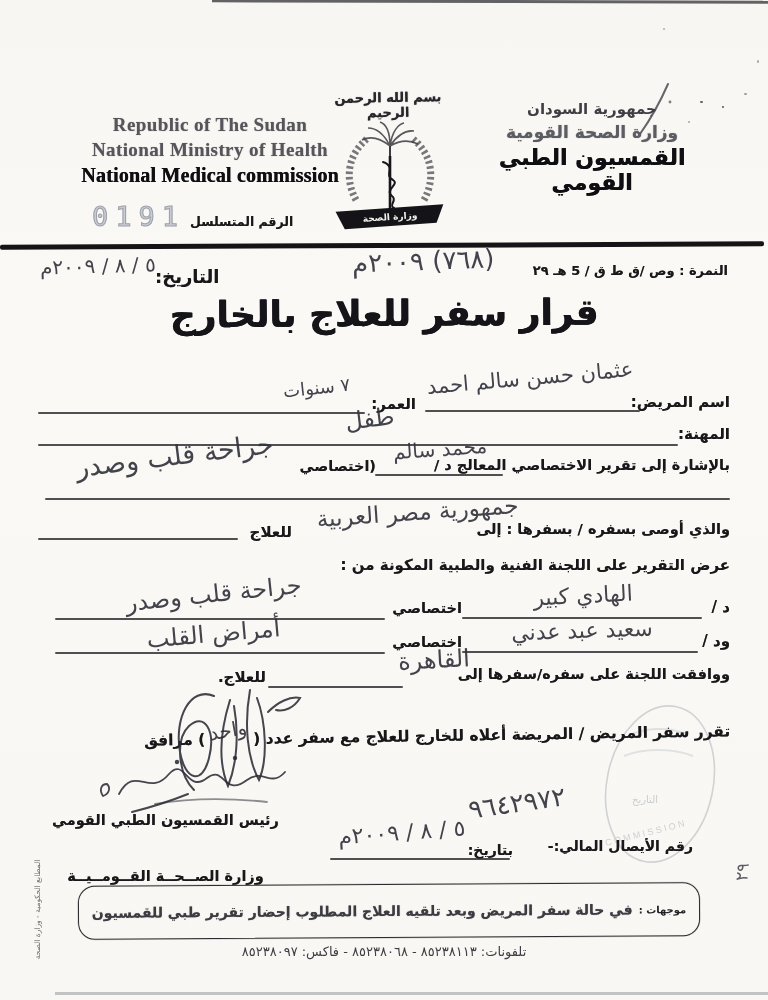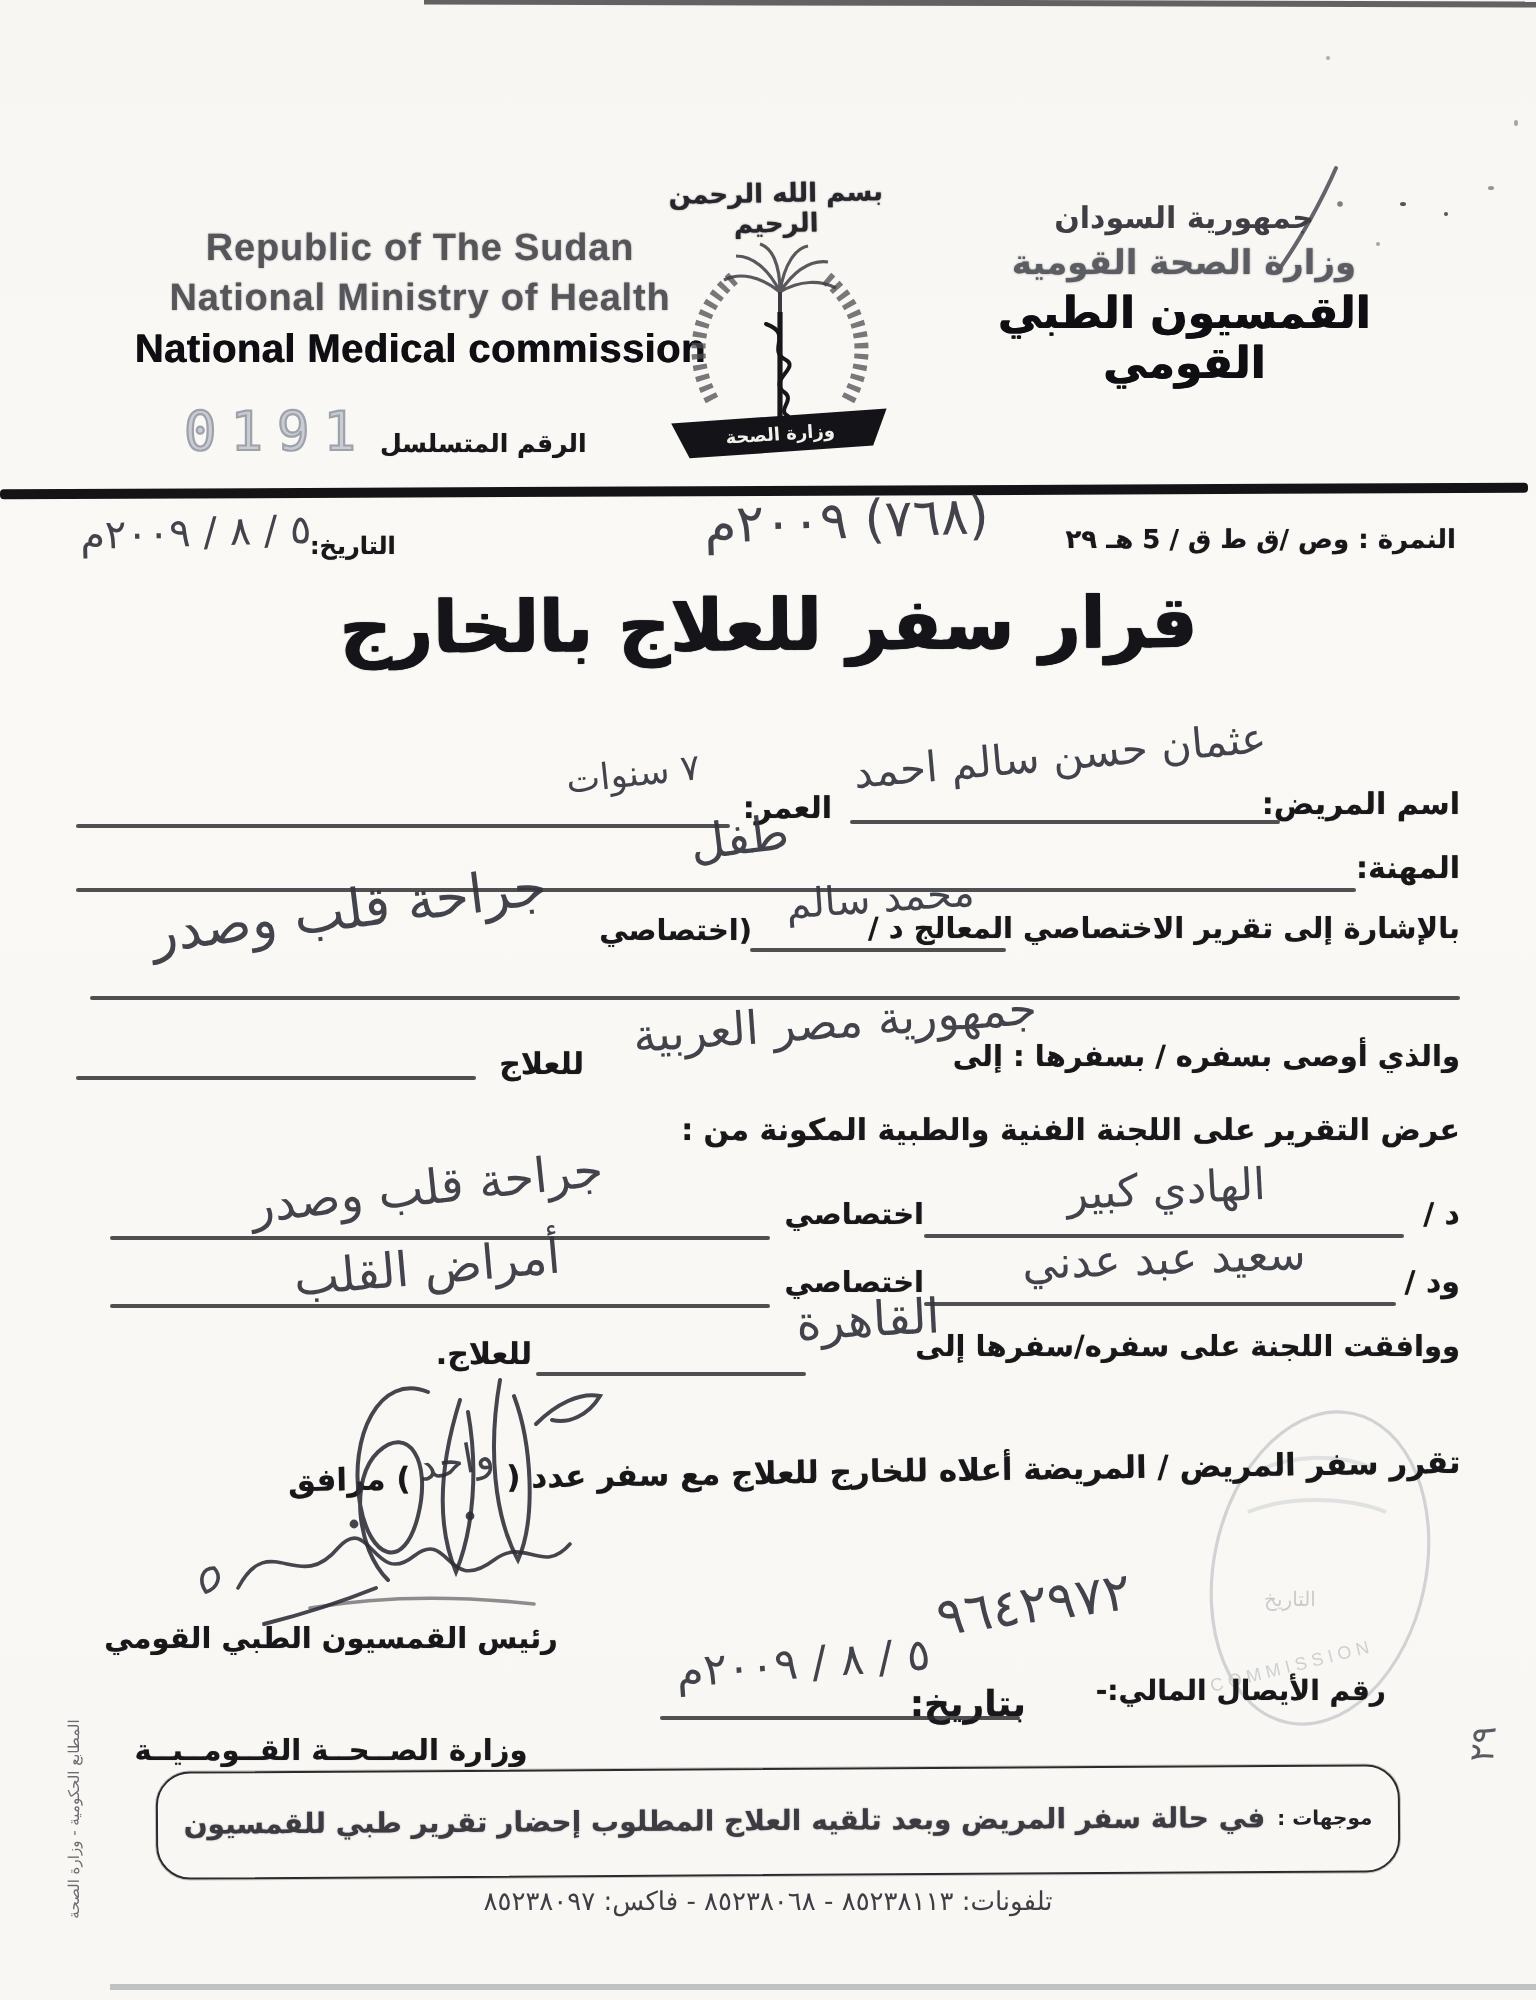--- a/index.html
+++ b/index.html
@@ -29,21 +29,21 @@
   <div class="speck" style="left:744px;top:93px;width:3px;height:2px;opacity:.6;"></div>
   <div class="speck" style="left:688px;top:121px;width:2px;height:2px;opacity:.5;"></div>
   <div class="speck" style="left:757px;top:60px;width:2px;height:3px;opacity:.5;"></div>
   <div class="speck" style="left:663px;top:28px;width:2px;height:2px;opacity:.45;"></div>
 
   <svg class="abs" style="left:628px;top:78px;" width="46" height="62" viewBox="0 0 46 62">
     <path d="M40,6 C33,22 22,42 12,56" stroke="#4a4a52" stroke-width="2" fill="none" stroke-linecap="round" opacity=".85"></path>
     <circle cx="42" cy="24" r="1.4" fill="#4a4a52" opacity=".7"></circle>
   </svg>
 
-  <div class="abs eng" style="left:58px;top:112px;width:304px;text-align:center;line-height:1.32;">
+  <div class="abs eng" style="left:58px;top:112px;width:304px;text-align:center;line-height:1.32;font-family:Liberation Serif, serif;">
     <div style="font-size:19px;font-weight:700;color:#55555a;letter-spacing:.4px;text-shadow:0 0 1px rgba(90,90,95,.6);">Republic of The Sudan</div>
     <div style="font-size:19px;font-weight:700;color:#55555a;letter-spacing:.4px;text-shadow:0 0 1px rgba(90,90,95,.6);">National Ministry of Health</div>
     <div style="font-size:20px;font-weight:800;color:#0f0f13;letter-spacing:.2px;text-shadow:.4px 0 0 #0f0f13;">National Medical commission</div>
   </div>
 
   <div class="abs" style="left:92px;top:201px;font-family:'DejaVu Sans Mono',monospace;font-size:27px;color:#c9ccd3;
               -webkit-text-stroke:1.1px #9da2ab;letter-spacing:7px;">0191</div>
   <div class="abs ar lbl" style="left:190px;top:214px;font-size:12.5px;">الرقم المتسلسل</div>
 
   <div class="abs ar" style="left:318px;top:90px;width:140px;text-align:center;font-size:13px;font-weight:800;color:#26262b;
@@ -69,21 +69,21 @@
   <div class="abs ar" style="left:462px;top:100px;width:260px;text-align:center;">
     <div style="font-size:15px;font-weight:600;color:#3e3e44;">جمهورية السودان</div>
     <div style="font-size:17px;font-weight:700;color:#5c5c63;margin-top:4px;text-shadow:0 0 1px rgba(92,92,99,.7);">وزارة الصحة القومية</div>
     <div style="font-size:22px;font-weight:800;color:#0f0f13;margin-top:3px;text-shadow:.5px 0 0 #0f0f13;">القمسيون الطبي القومي</div>
   </div>
 
   <div class="abs" style="left:0;top:243px;width:764px;height:5px;background:#141416;transform:rotate(-.25deg);border-radius:2px;"></div>
 
   <div class="abs ar lbl" style="right:40px;top:263px;font-size:13px;">النمرة : وص /ق ط ق / 5 هـ ٢٩</div>
   <div class="abs ar hw" style="left:352px;top:246px;font-size:26px;transform:rotate(-2deg);letter-spacing:2px;">(٧٦٨) ٢٠٠٩م</div>
-  <div class="abs ar lbl" style="left:155px;top:266px;font-size:12px;">التاريخ:</div>
+  <div class="abs ar lbl" style="left:155px;top:266px;font-size:18px;">التاريخ:</div>
   <div class="abs ar hw" style="left:40px;top:254px;font-size:20px;transform:rotate(-1.5deg);letter-spacing:1px;">٥ / ٨ / ٢٠٠٩م</div>
 
   <div class="abs ar" style="left:164px;top:293px;width:440px;text-align:center;font-size:36px;font-weight:800;color:#141419;
               text-shadow:.7px 0 0 #141419, 0 0 .6px rgba(20,20,25,.6);transform:rotate(-.4deg);">قرار سفر للعلاج بالخارج</div>
 
   <div class="abs ar lbl" style="right:38px;top:393px;font-size:15px;">اسم المريض:</div>
   <div class="abs ar hw" style="left:415px;top:366px;width:230px;text-align:center;font-size:21px;transform:rotate(-5deg);letter-spacing:1px;">عثمان حسن سالم احمد</div>
   <div class="rule" style="left:425px;top:410px;width:215px;"></div>
   <div class="abs ar lbl" style="right:352px;top:395px;font-size:15px;">العمر:</div>
   <div class="abs ar hw" style="left:283px;top:377px;font-size:18px;transform:rotate(-6deg);">٧ سنوات</div>
@@ -159,21 +159,21 @@
       <circle cx="92" cy="16" r="1.3" fill="#2d2d36"></circle>
       <circle cx="150" cy="12" r="1.3" fill="#2d2d36"></circle>
     </g>
   </svg>
 
   <div class="abs ar lbl" style="left:48px;top:812px;width:235px;text-align:center;font-size:14.5px;">رئيس القمسيون الطبي القومي</div>
   <div class="abs ar lbl" style="left:48px;top:868px;width:235px;text-align:center;font-size:14.5px;">وزارة الصــحــة القــومــيــة</div>
 
   <div class="abs ar hw" style="left:468px;top:788px;font-size:26px;transform:rotate(-8deg);letter-spacing:7px;">٩٦٤٢٩٧٢</div>
   <div class="abs ar lbl" style="right:75px;top:838px;font-size:14px;">رقم الأيصال المالي:-</div>
-  <div class="abs ar lbl" style="right:255px;top:842px;font-size:18px;">بتاريخ:</div>
+  <div class="abs ar lbl" style="right:255px;top:842px;font-size:14px;">بتاريخ:</div>
   <div class="abs ar hw" style="left:338px;top:820px;font-size:22px;transform:rotate(-4deg);letter-spacing:2px;">٥ / ٨ / ٢٠٠٩م</div>
   <div class="rule" style="left:330px;top:858px;width:180px;"></div>
 
   <div class="abs ar hw" style="left:733px;top:862px;font-size:17px;transform:rotate(-85deg);opacity:.8;">٢٩</div>
 
   <div class="abs ar" style="left:78px;top:884px;width:620px;height:52px;border:1.7px solid #2b2b2f;border-radius:17px;
               transform:rotate(-.35deg);display:flex;align-items:center;justify-content:center;gap:6px;
               box-shadow:0 0 0 .5px rgba(43,43,47,.25);">
     <span style="font-size:10px;font-weight:800;color:#222226;white-space:nowrap;">موجهات :</span>
     <span style="font-size:14px;font-weight:600;color:#3b3b41;white-space:nowrap;text-shadow:0 0 .8px rgba(60,60,66,.6);">في حالة سفر المريض وبعد تلقيه العلاج المطلوب إحضار تقرير طبي للقمسيون</span>

